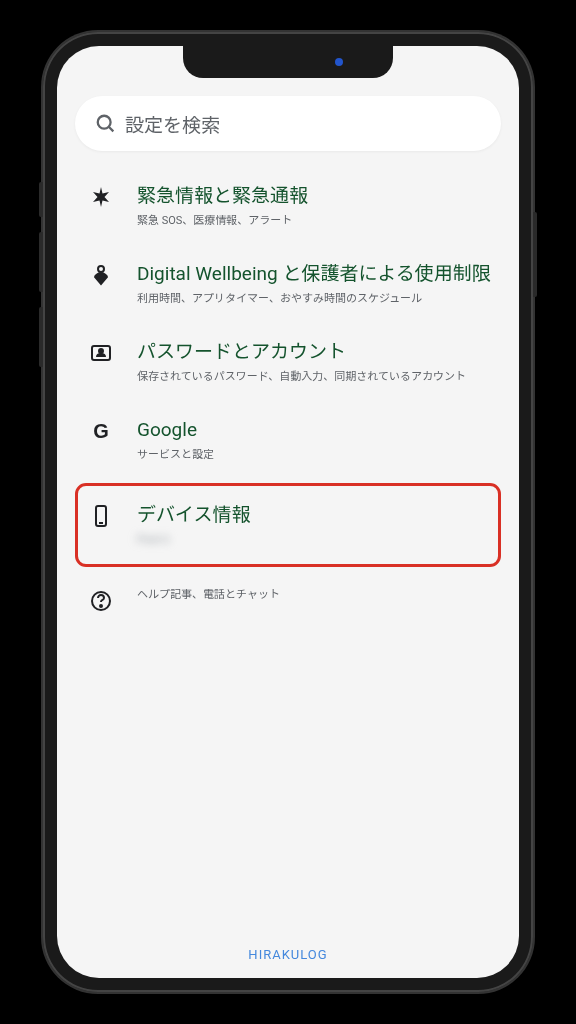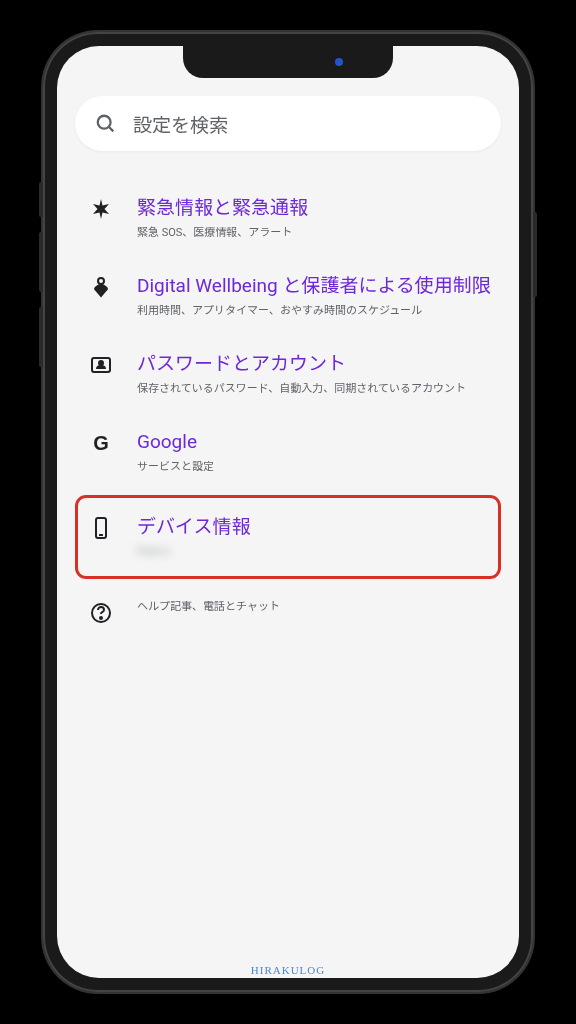--- a/index.html
+++ b/index.html
@@ -96,22 +96,22 @@
       height: 100%;
       overflow-y: auto;
     }
     
     .search-bar {
       background: #fff;
       border-radius: 28px;
       padding: 14px 20px;
       display: flex;
       align-items: center;
-      gap: 16px;
-      margin-bottom: 28px;
+      gap: 8px;
+      margin-bottom: 16px;
       box-shadow: 0 1px 3px rgba(0,0,0,0.05);
     }
     
     .search-icon {
       width: 22px;
       height: 22px;
       flex-shrink: 0;
     }
     
     .search-text {
@@ -143,21 +143,21 @@
       align-items: center;
       justify-content: center;
     }
     
     .item-content {
       flex: 1;
     }
     
     .item-title {
       font-size: 19px;
-      color: #6d28d9;
+      color: #14532d;
       line-height: 1.4;
       margin-bottom: 3px;
     }
     
     .item-subtitle {
       font-size: 11px;
       color: #5f6368;
       line-height: 1.5;
     }
     
@@ -168,28 +168,27 @@
     
     .google-g {
       font-weight: bold;
       font-size: 20px;
       color: #202124;
       font-family: Arial, sans-serif;
     }
     
     .watermark {
       position: absolute;
-      bottom: 2px;
+      bottom: 16px;
       left: 50%;
       transform: translateX(-50%);
-      font-size: 11px;
+      font-size: 13px;
       color: #4488dd;
       letter-spacing: 1px;
       z-index: 5;
-      font-family: Liberation Serif, serif;
     }
   </style>
 </head>
 <body>
 
 <div class="phone-frame">
   <div class="phone-buttons-left">
     <div class="phone-button"></div>
     <div class="phone-button long"></div>
     <div class="phone-button long"></div>

